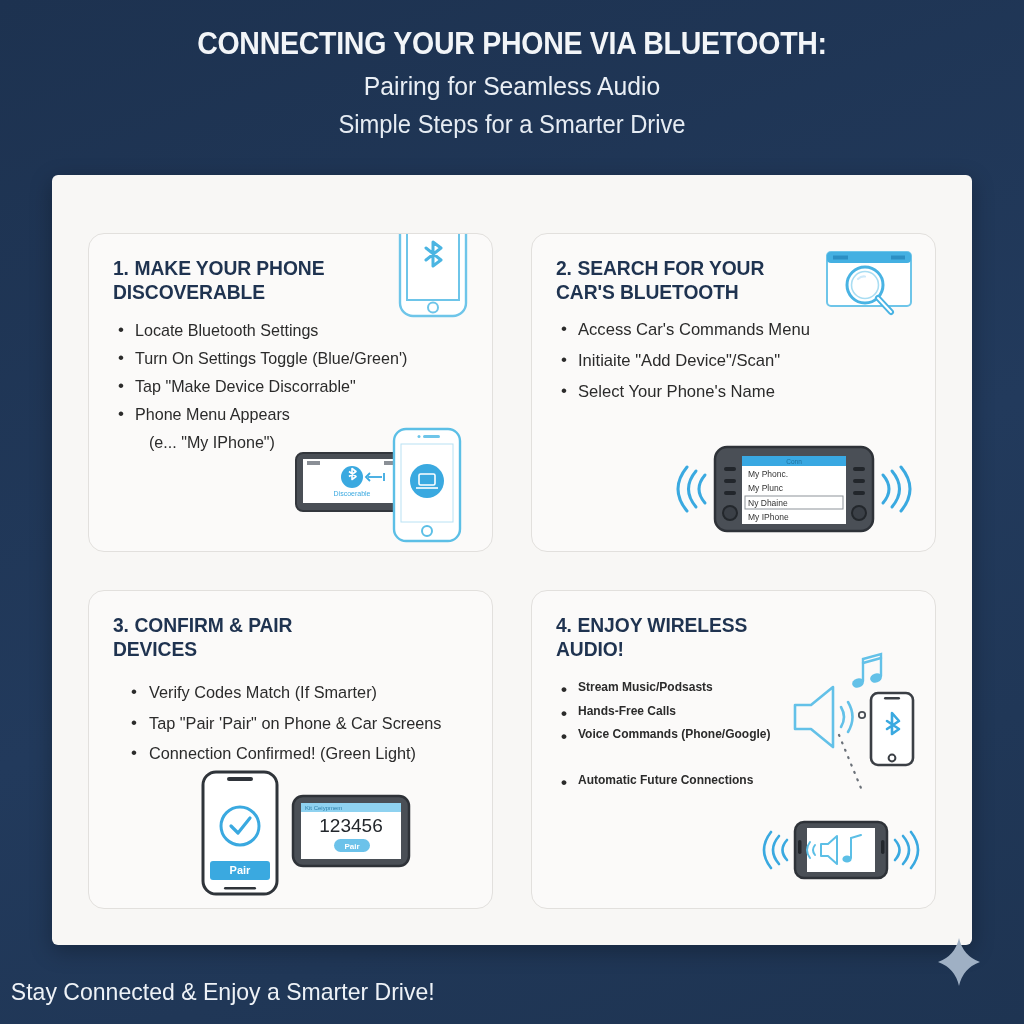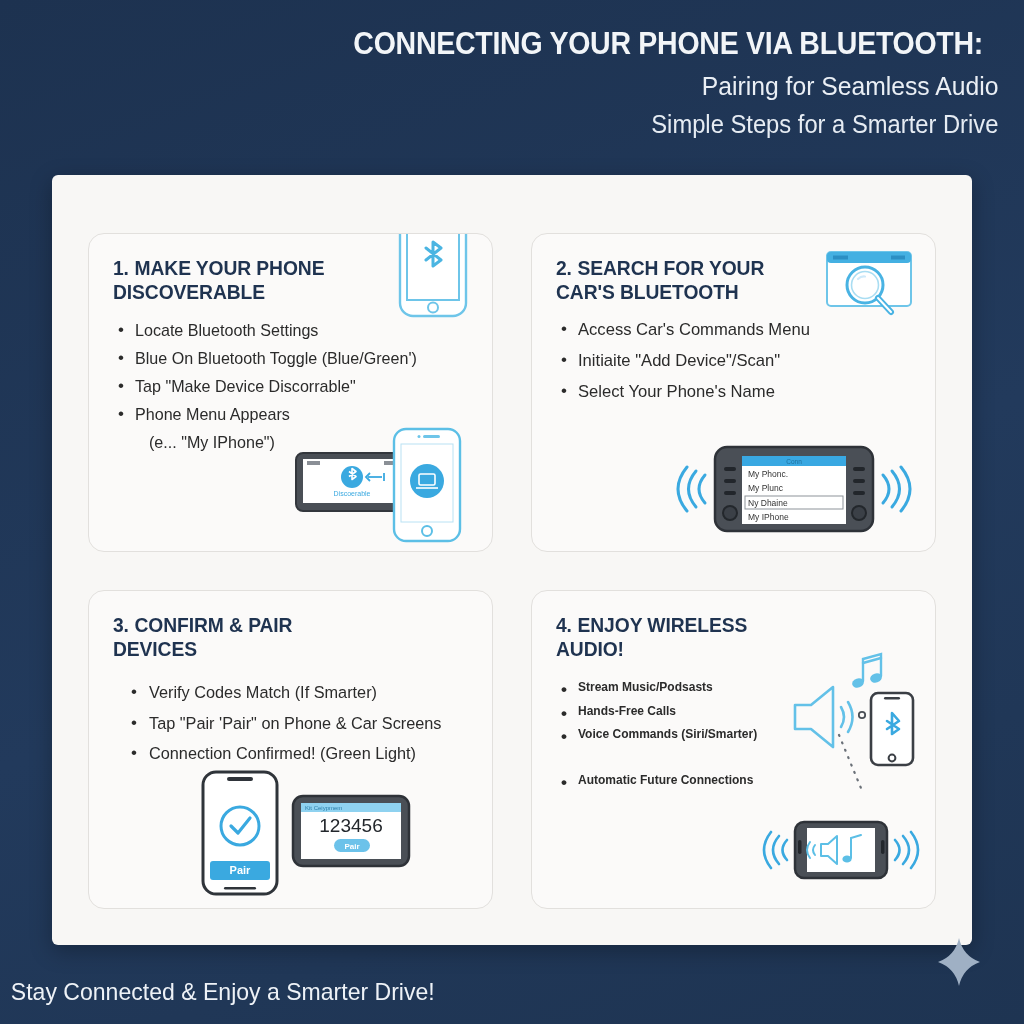--- a/index.html
+++ b/index.html
@@ -7,21 +7,21 @@
     width: 1024px; height: 1024px;
     font-family: "Liberation Sans", sans-serif;
     overflow: hidden;
   }
   body {
     background: linear-gradient(160deg, #1d3250 0%, #223a5c 55%, #1e3452 100%);
     position: relative;
   }
 
   
-  .header { text-align: right; padding-top: 26px; }
+  .header { text-align: center; padding-top: 26px; }
   .header h1 {
     font-size: 31px; font-weight: 700; letter-spacing: -0.3px;
     color: #f2f5f8; text-transform: uppercase;
     transform: scaleX(0.92); transform-origin: center;
   }
   .header h2 {
     font-size: 26px; font-weight: 400; color: #eaeff5;
     margin-top: 9px; transform: scaleX(0.95); transform-origin: center;
   }
   .header h3 {
@@ -124,21 +124,21 @@
           <rect x="34" y="10" width="17" height="3" rx="1.5" fill="#6ec5e9"></rect>
           <circle cx="37" cy="99.5" r="5" fill="none" stroke="#6ec5e9" stroke-width="2"></circle>
           <path d="M30 40 L45 52 L37 58 L37 34 L45 40 L30 52" fill="none" stroke="#4bb5e2" stroke-width="3" stroke-linejoin="round" stroke-linecap="round"></path>
         </svg>
       </div>
       <div class="card-title">
         <span class="num">1.</span><span>MAKE YOUR PHONE DISCOVERABLE</span>
       </div>
       <ul class="bullets">
         <li>Locate Bluetooth Settings</li>
-        <li>Blue On Bluetooth Toggle (Blue/Green')</li>
+        <li>Turn On Settings Toggle (Blue/Green')</li>
         <li>Tap "Make Device Discorrable"</li>
         <li>Phone Menu Appears</li>
         <li class="sub">(e... "My IPhone")</li>
       </ul>
       <div class="art">
         <svg width="190" height="120" viewBox="0 0 190 120">
 
           <g>
             <rect x="4" y="28" width="112" height="58" rx="7" fill="#4a4f56" stroke="#33373d" stroke-width="2"></rect>
             <rect x="11" y="34" width="98" height="44" fill="#ffffff"></rect>
@@ -261,21 +261,21 @@
       </div>
     </div>
 
     <div class="card c4">
       <div class="card-title">
         <span class="num">4.</span><span>ENJOY WIRELESS AUDIO!</span>
       </div>
       <ul class="bullets">
         <li>Stream Music/Podsasts</li>
         <li>Hands-Free Calls</li>
-        <li>Voice Commands (Siri/Smarter)</li>
+        <li>Voice Commands (Phone/Google)</li>
         <li class="gap">Automatic Future Connections</li>
       </ul>
       <div class="art-top">
         <svg width="130" height="150" viewBox="0 0 130 150">
           <g stroke="#63c1e8" fill="none" stroke-width="2.4" stroke-linecap="round">
             <path d="M74 38 L74 16 L92 11 L92 33"></path>
             <path d="M74 20 L92 15"></path>
             <ellipse cx="69" cy="40" rx="6" ry="4.6" transform="rotate(-18 69 40)" fill="#63c1e8" stroke="none"></ellipse>
             <ellipse cx="87" cy="35" rx="6" ry="4.6" transform="rotate(-18 87 35)" fill="#63c1e8" stroke="none"></ellipse>
           </g>

